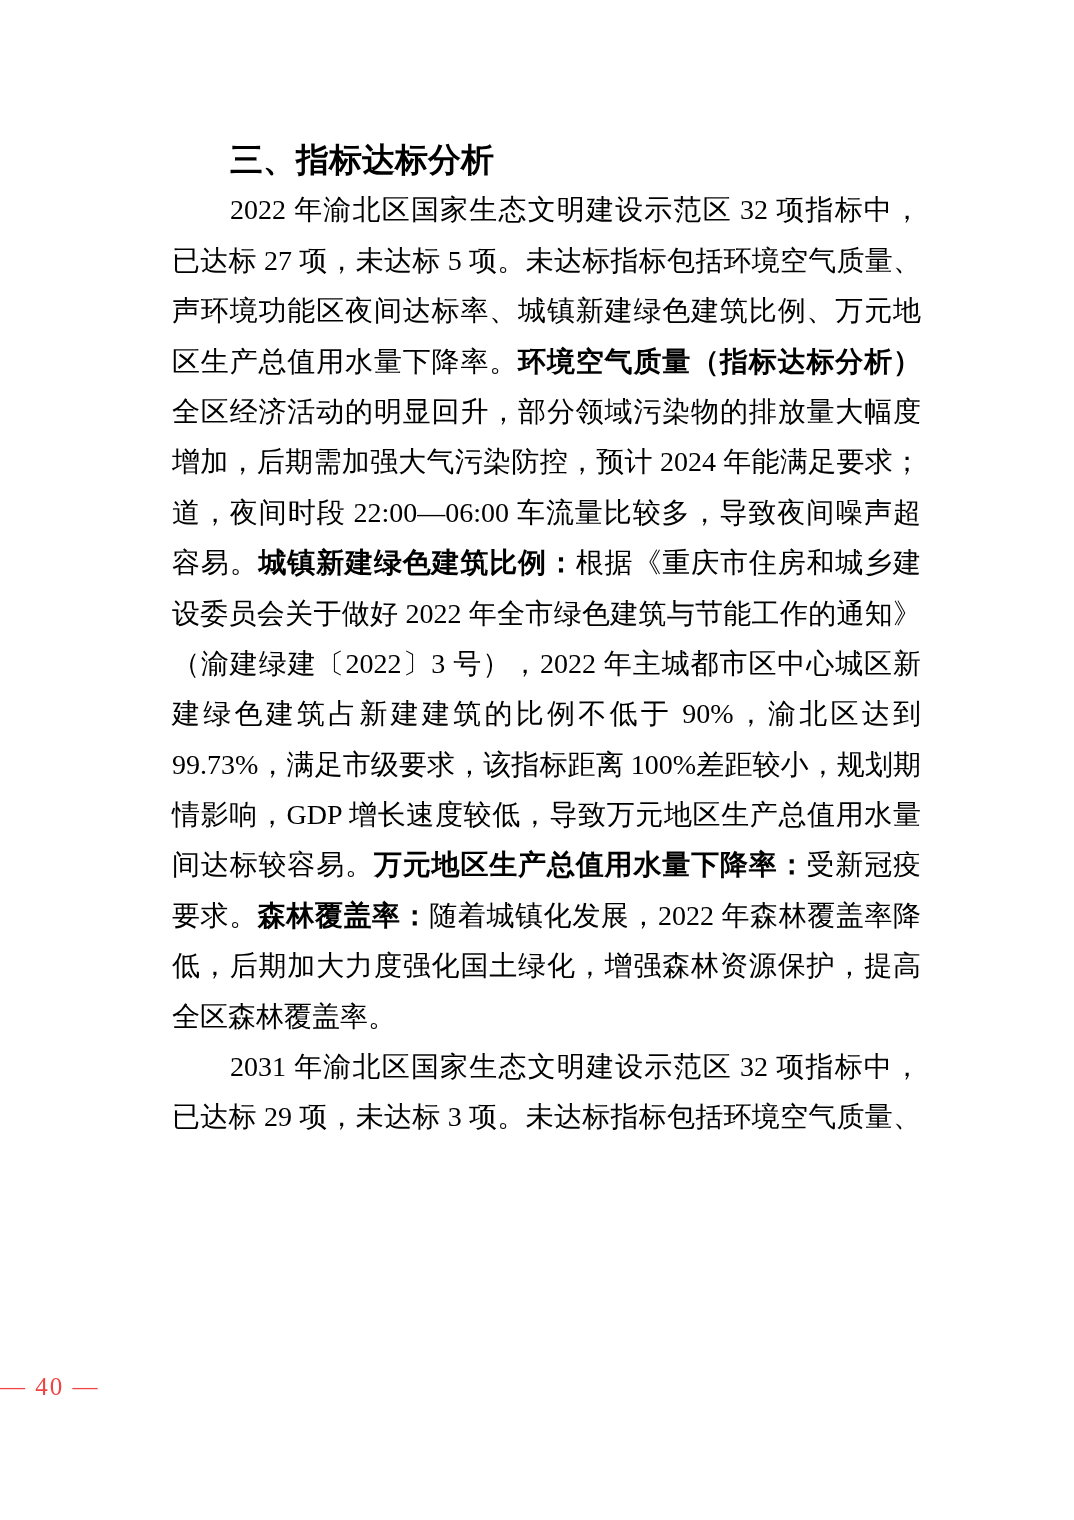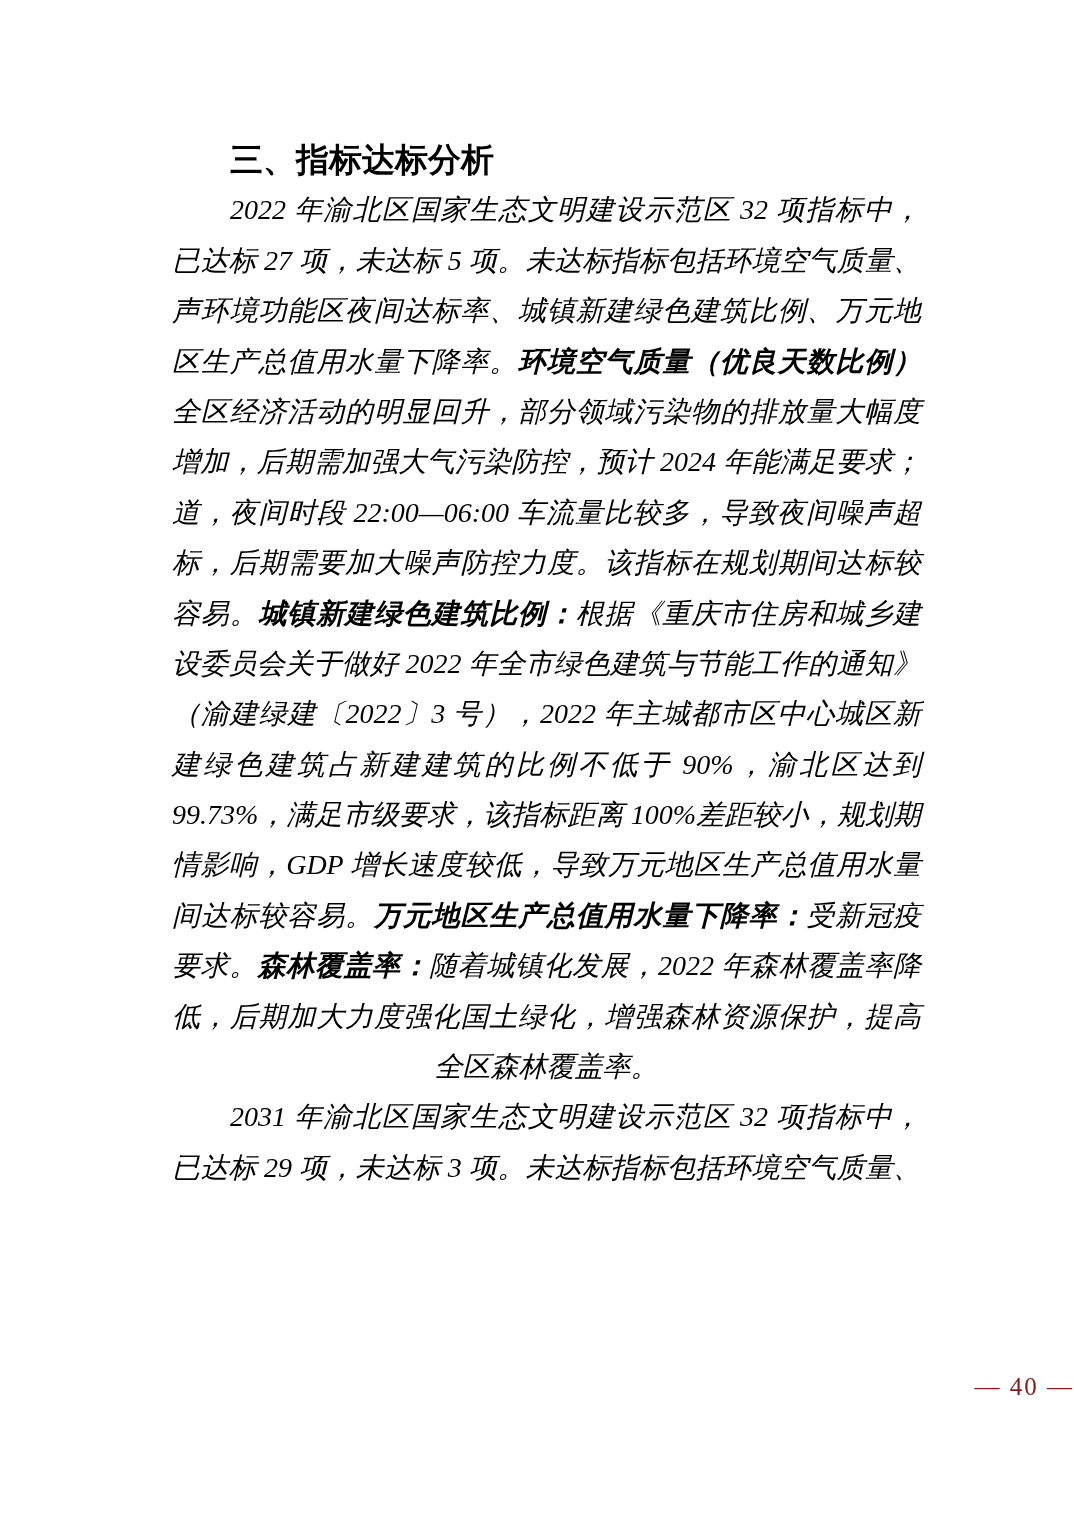--- a/index.html
+++ b/index.html
@@ -23,65 +23,64 @@
   .doc-body {
     position: absolute;
     left: 172px;
     top: 135px;
     width: 749px;
   }
   .line {
     height: 50.4px;
     line-height: 50.4px;
     font-size: 28px;
-    text-align: center;
+    text-align: left;
   }
   .line.just {
     text-align: justify;
     text-align-last: justify;
   }
   .line.indent {
     text-indent: 58px;
   }
   .line.heading {
     font-size: 33px;
     font-weight: bold;
     text-indent: 58px;
     text-align: left;
     text-align-last: left;
   }
-  .run { font-weight: normal; font-style: italic; }
+  .run { font-weight: normal; }
   .run.b { font-weight: bold; }
   .footer {
     position: absolute;
     top: 1370px;
     left: 0;
     width: 100%;
-    text-align: right;
+    text-align: left;
     font-size: 25px;
-    color: #7f1d1d;
+    color: #ef4444;
     letter-spacing: 2px;
     line-height: 34px;
   }
 </style>
 </head>
 <body>
 
 <div class="sheet">
   <div class="doc-body">
     <div class="line heading">三、指标达标分析</div>
     <div id="body-lines">
         <div class="line just indent"><span class="run">2022 年渝北区国家生态文明建设示范区 32 项指标中，</span></div>
         <div class="line just"><span class="run">已达标 27 项，未达标 5 项。未达标指标包括环境空气质量、</span></div>
         <div class="line just"><span class="run">声环境功能区夜间达标率、城镇新建绿色建筑比例、万元地</span></div>
-        <div class="line just"><span class="run">区生产总值用水量下降率。</span><span class="run b">环境空气质量（优良天数比例）</span></div>
+        <div class="line just"><span class="run">区生产总值用水量下降率。</span><span class="run b">环境空气质量（指标达标分析）</span></div>
         <div class="line just"><span class="run">全区经济活动的明显回升，部分领域污染物的排放量大幅度</span></div>
         <div class="line just"><span class="run">增加，后期需加强大气污染防控，预计 2024 年能满足要求；</span></div>
         <div class="line just"><span class="run">道，夜间时段 22:00—06:00 车流量比较多，导致夜间噪声超</span></div>
-        <div class="line just"><span class="run">标，后期需要加大噪声防控力度。该指标在规划期间达标较</span></div>
         <div class="line just"><span class="run">容易。</span><span class="run b">城镇新建绿色建筑比例：</span><span class="run">根据《重庆市住房和城乡建</span></div>
         <div class="line just"><span class="run">设委员会关于做好 2022 年全市绿色建筑与节能工作的通知》</span></div>
         <div class="line just"><span class="run">（渝建绿建〔2022〕3 号），2022 年主城都市区中心城区新</span></div>
         <div class="line just"><span class="run">建绿色建筑占新建建筑的比例不低于 90%，渝北区达到</span></div>
         <div class="line just"><span class="run">99.73%，满足市级要求，该指标距离 100%差距较小，规划期</span></div>
         <div class="line just"><span class="run">情影响，GDP 增长速度较低，导致万元地区生产总值用水量</span></div>
         <div class="line just"><span class="run">间达标较容易。</span><span class="run b">万元地区生产总值用水量下降率：</span><span class="run">受新冠疫</span></div>
         <div class="line just"><span class="run">要求。</span><span class="run b">森林覆盖率：</span><span class="run">随着城镇化发展，2022 年森林覆盖率降</span></div>
         <div class="line just"><span class="run">低，后期加大力度强化国土绿化，增强森林资源保护，提高</span></div>
         <div class="line"><span class="run">全区森林覆盖率。</span></div>

